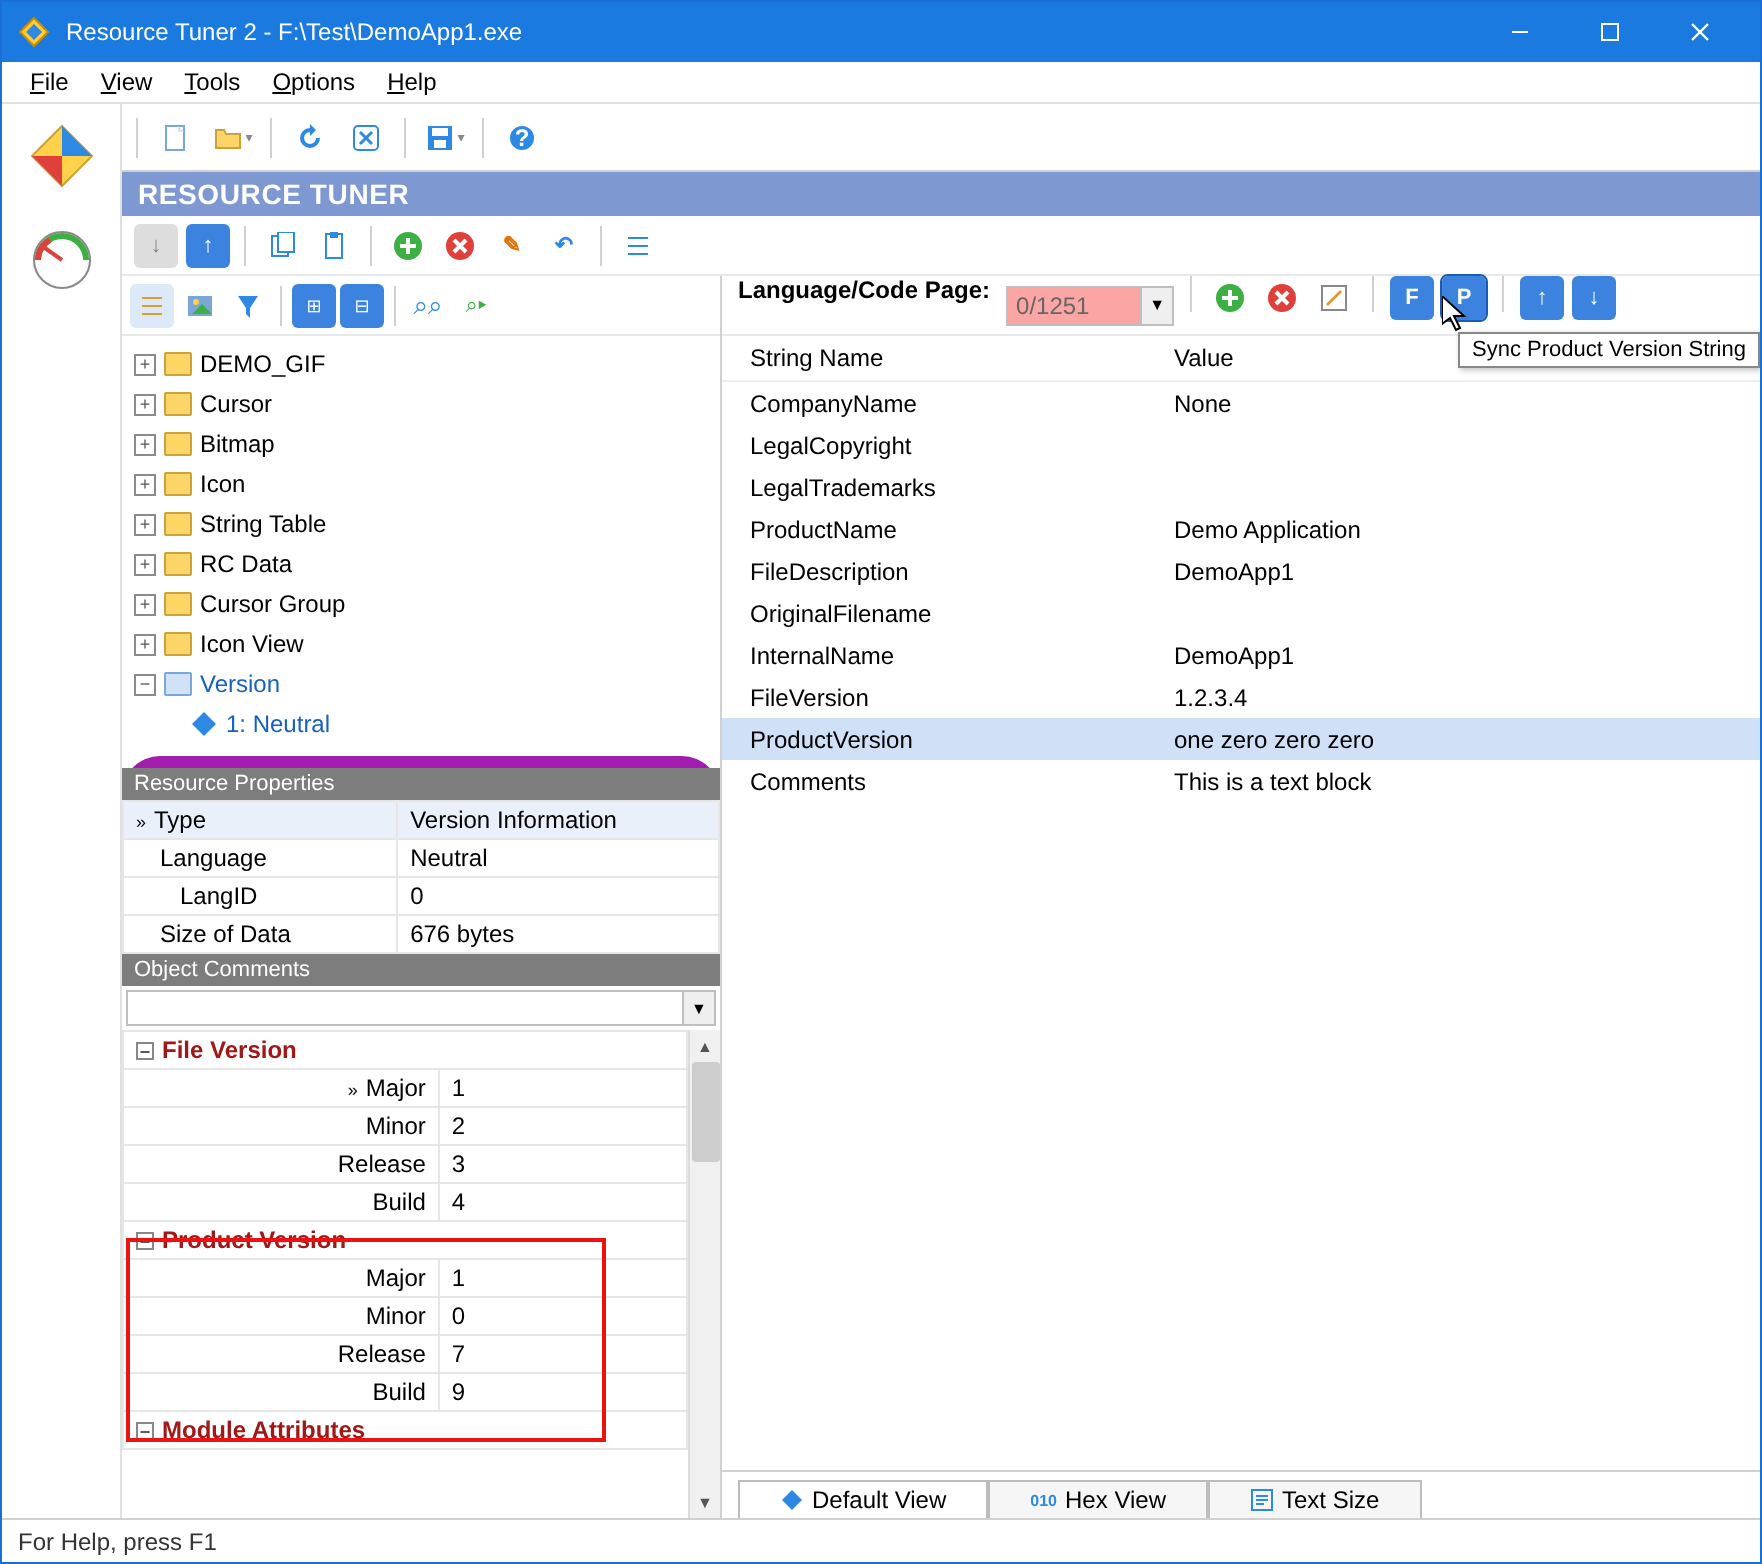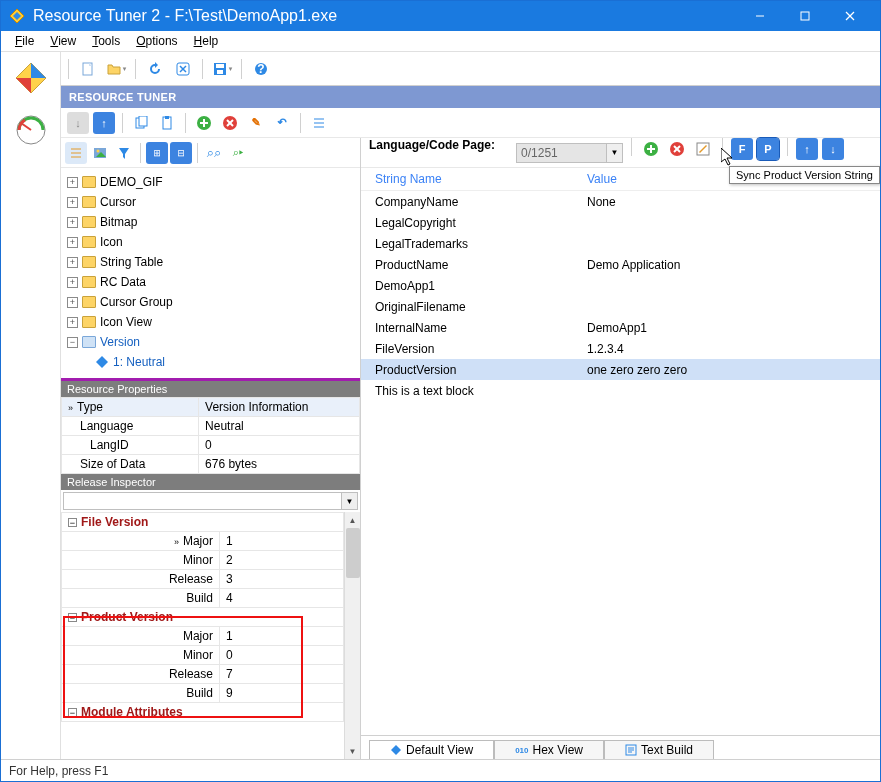--- a/index.html
+++ b/index.html
@@ -1,45 +1,45 @@
 <!DOCTYPE html>
 <html><head>
 <meta charset="utf-8">
 <style>
 * { box-sizing: border-box; margin: 0; padding: 0; font-family: "Segoe UI", Tahoma, sans-serif; font-size: 12px; }
 body { background: #fff; width: 881px; height: 782px; overflow: hidden; display: flex; flex-direction: column; border: 1px solid #1a6fd4; }
 .titlebar { background: #1a7ae0; color: #fff; height: 30px; display: flex; align-items: center; padding: 0 8px; }
 .titlebar .app-icon { width: 16px; height: 16px; margin-right: 8px; }
-.titlebar .title { flex: 1; font-size: 16px; }
+.titlebar .title { flex: 1; font-size: 12px; }
 .titlebar .win-btns { display: flex; gap: 0; }
 .titlebar .win-btn { width: 45px; height: 30px; display: flex; align-items: center; justify-content: center; color: #fff; cursor: pointer; }
 .menubar { background: #fff; height: 21px; display: flex; align-items: center; padding: 0 6px; border-bottom: 1px solid #e0e0e0; }
 .menubar .menu-item { padding: 2px 8px; cursor: pointer; }
 .menubar .menu-item u { text-decoration: underline; }
 .toolbar-strip { height: 34px; display: flex; align-items: center; border-bottom: 1px solid #d0d0d0; margin-left: 60px; padding: 0 4px; gap: 4px; }
 .tb-btn { width: 24px; height: 24px; display: flex; align-items: center; justify-content: center; cursor: pointer; border-radius: 2px; }
 .tb-sep { width: 1px; height: 20px; background: #d0d0d0; margin: 0 3px; }
-.brand-strip { height: 22px; margin-left: 60px; background: #7e98d2; color: #fff; font-weight: bold; font-size: 11px; display: flex; align-items: center; padding: 0 8px; letter-spacing: .3px; }
+.brand-strip { height: 22px; margin-left: 60px; background: #7e98d2; color: #fff; font-weight: bold; font-size: 14px; display: flex; align-items: center; padding: 0 8px; letter-spacing: .3px; }
 .tool-row { height: 30px; margin-left: 60px; display: flex; align-items: center; padding: 0 6px; gap: 4px; border-bottom: 1px solid #e8e8e8; }
 .tool-row .sq-btn { width: 22px; height: 22px; display: flex; align-items: center; justify-content: center; border-radius: 3px; cursor: pointer; font-size: 11px; font-weight: bold; }
 .content { flex: 1; display: flex; position: relative; }
 .left-gutter { position: absolute; left: 0; top: -86px; width: 60px; height: calc(100% + 86px); border-right: 1px solid #e0e0e0; padding-top: 8px; display: flex; flex-direction: column; align-items: center; gap: 16px; }
 .gutter-icon { width: 36px; height: 36px; display: flex; align-items: center; justify-content: center; }
 .left-pane { margin-left: 60px; width: 300px; display: flex; flex-direction: column; border-right: 1px solid #d0d0d0; }
 .left-toolbar { height: 30px; display: flex; align-items: center; padding: 0 4px; gap: 2px; border-bottom: 1px solid #e8e8e8; }
 .left-toolbar .lt-btn { width: 22px; height: 22px; display:flex; align-items:center; justify-content:center; border-radius:3px; cursor:pointer; }
 .tree { flex: 0 0 auto; height: 210px; overflow: auto; padding: 4px 2px; }
 .tree-row { display: flex; align-items: center; height: 20px; padding-left: 4px; gap: 4px; cursor: pointer; }
 .tree-expander { width: 11px; height: 11px; border: 1px solid #8a8a8a; display:flex; align-items:center; justify-content:center; font-size:9px; color:#555; line-height:1; background:#fff; }
 .tree-folder { width: 14px; height: 12px; background: #fdd466; border: 1px solid #caa23a; border-radius: 1px; }
 .tree-label { }
 .tree-row.selected .tree-label { color: #1560c0; }
 .tree-row.child { padding-left: 32px; }
 .panel-header { background: #7d7d7d; color: #fff; font-size: 11px; padding: 2px 6px; }
-.props { border-top: 3px solid #a21caf; }
+.props { border-top: 6px solid #a21caf; border-radius: 19px; }
 .props table { width: 100%; border-collapse: collapse; }
 .props td { border: 1px solid #e6e6e6; padding: 2px 6px; height: 19px; }
 .props td:first-child { width: 46%; }
 .props tr.sel td { background: #e9f0fa; }
 .obj-search { padding: 2px; display:flex; }
 .obj-search input { flex:1; border:1px solid #bfbfbf; height:18px; padding:0 4px; }
 .obj-search .dd { width:16px; border:1px solid #bfbfbf; border-left:none; background:#efefef; display:flex; align-items:center; justify-content:center; font-size:8px; }
 .inspector { flex: 1; overflow: auto; position: relative; }
 .inspector table { width: calc(100% - 16px); border-collapse: collapse; }
 .inspector td { border: 1px solid #e6e6e6; padding: 2px 6px; height: 19px; }
@@ -48,29 +48,29 @@
 .inspector .exp { display:inline-block; width:9px; height:9px; border:1px solid #888; text-align:center; line-height:8px; font-size:9px; margin-right:4px; color:#555; }
 .inspector .ind { padding-left: 24px; text-align: right; }
 .inspector .scrollbar { position:absolute; right:0; top:0; width:16px; height:100%; background:#f0f0f0; border-left:1px solid #dcdcdc; }
 .inspector .scrollbar .up, .inspector .scrollbar .down { height:16px; display:flex; align-items:center; justify-content:center; font-size:8px; color:#555; }
 .inspector .scrollbar .thumb { position:absolute; top:16px; width:14px; left:1px; height:50px; background:#cdcdcd; border-radius:2px; }
 .redbox { position:absolute; border:2px solid #e11; pointer-events:none; }
 .right-pane { flex: 1; display: flex; flex-direction: column; }
 .right-toolbar { height: 30px; display:flex; padding: 0 8px; gap: 4px; border-bottom: 1px solid #e8e8e8; position: relative; }
 .right-toolbar label { margin-right: 4px; font-weight: bold; }
 .right-toolbar .combo { display:flex; align-items:center; }
-.right-toolbar .combo input { width: 91px; height: 20px; border:1px solid #bfbfbf; background:#e5e5e5; padding:0 4px; color:#666;margin-left:13px; }
+.right-toolbar .combo input { width: 68px; height: 20px; border:1px solid #bfbfbf; background:#fca5a5; padding:0 4px; color:#666; }
 .right-toolbar .combo .dd { width:16px; height:20px; border:1px solid #bfbfbf; border-left:none; background:#efefef; display:flex; align-items:center; justify-content:center; font-size:8px; }
 .right-toolbar .rt-btn { width:22px; height:22px; display:flex; align-items:center; justify-content:center; border-radius:3px; cursor:pointer; font-weight:bold; font-size:11px; }
 .right-toolbar .rt-sep { width:1px; height:18px; background:#d0d0d0; margin:0 4px; }
 .right-toolbar .blue { background:#3c83e0; color:#fff; }
 .right-toolbar .blue.active { outline:1px solid #1a5bb8; }
 .tooltip { position:absolute; top:28px; right:0; background:#fff; border:1px solid #888; padding:2px 6px; font-size:11px; box-shadow:1px 1px 3px rgba(0,0,0,.25); z-index:10; }
 .cursor { position:absolute; top:10px; left:360px; font-size:16px; z-index:11; pointer-events:none; }
-.grid-head { display:flex; padding: 4px 14px; font-size: 12px; color:#3b82f6; border-bottom: 1px solid #eee; }
+.grid-head { display:flex; padding: 4px 14px; font-size: 12px; color:#000000; border-bottom: 1px solid #eee; }
 .grid-head .c1 { width:212px; }
 .grid-body { flex:1; overflow:auto; }
 .grid-row { display:flex; padding: 2px 14px; height: 21px; align-items:center; }
 .grid-row .c1 { width:212px; }
 .grid-row.sel { background:#cfe0f7; }
 .tabs { height: 24px; border-top: 1px solid #d0d0d0; display:flex; align-items:flex-end; padding-left:8px; gap:0; }
 .tab { border:1px solid #bcbcbc; border-bottom:none; padding:2px 20px; display:flex; align-items:center; gap:4px; background:#f6f6f6; cursor:pointer; font-size:11px; }
 .tab.active { background:#fff; }
 .statusbar { height: 22px; border-top:1px solid #d0d0d0; display:flex; align-items:center; padding:0 8px; font-size:11px; color:#333; }
 svg { display:block; }
@@ -326,21 +326,21 @@
               <td>0</td>
             </tr>
         <tr>
               <td style="padding-left:18px">Size of Data</td>
               <td>676 bytes</td>
             </tr>
       </tbody>
         </table>
     </div>
 
-    <div class="panel-header">Release Inspector</div>
+    <div class="panel-header">Object Comments</div>
     <div class="obj-search">
       <input style="">
       <div class="dd">▼</div>
     </div>
     <div class="inspector">
       <table>
         <tbody>
             <tr class="group">
               <td colspan="2"><span class="exp">−</span><span>File Version</span></td>
             </tr>
@@ -450,39 +450,41 @@
         </div>
         <div class="grid-row">
           <div class="c1">LegalTrademarks</div>
           <div class="c2"></div>
         </div>
         <div class="grid-row">
           <div class="c1">ProductName</div>
           <div class="c2">Demo Application</div>
         </div>
         <div class="grid-row">
+          <div class="c1">FileDescription</div>
           <div class="c2">DemoApp1</div>
         </div>
         <div class="grid-row">
           <div class="c1">OriginalFilename</div>
           <div class="c2"></div>
         </div>
         <div class="grid-row">
           <div class="c1">InternalName</div>
           <div class="c2">DemoApp1</div>
         </div>
         <div class="grid-row">
           <div class="c1">FileVersion</div>
           <div class="c2">1.2.3.4</div>
         </div>
         <div class="grid-row sel">
           <div class="c1">ProductVersion</div>
           <div class="c2">one zero zero zero</div>
         </div>
         <div class="grid-row">
+          <div class="c1">Comments</div>
           <div class="c2">This is a text block</div>
         </div>
       </div>
 
     <div class="tabs">
       <div class="tab active">
           <span>
             <svg width="12" height="12">
               <polygon points="6,1 11,6 6,11 1,6" fill="#2e89e5"></polygon>
             </svg>
@@ -495,21 +497,21 @@
         </div>
       <div class="tab">
           <span>
             <svg width="12" height="12">
               <rect x="1" y="1" width="10" height="10" fill="none" stroke="#2e89e5"></rect>
               <line x1="3" y1="4" x2="9" y2="4" stroke="#2e89e5"></line>
               <line x1="3" y1="6" x2="9" y2="6" stroke="#2e89e5"></line>
               <line x1="3" y1="8" x2="7" y2="8" stroke="#2e89e5"></line>
             </svg>
           </span>
-          <span>Text Build</span>
+          <span>Text Size</span>
         </div>
     </div>
   </div>
 </div>
 
 <div class="statusbar">
   <span>For Help, press F1</span>
 </div>
 
 </body></html>

